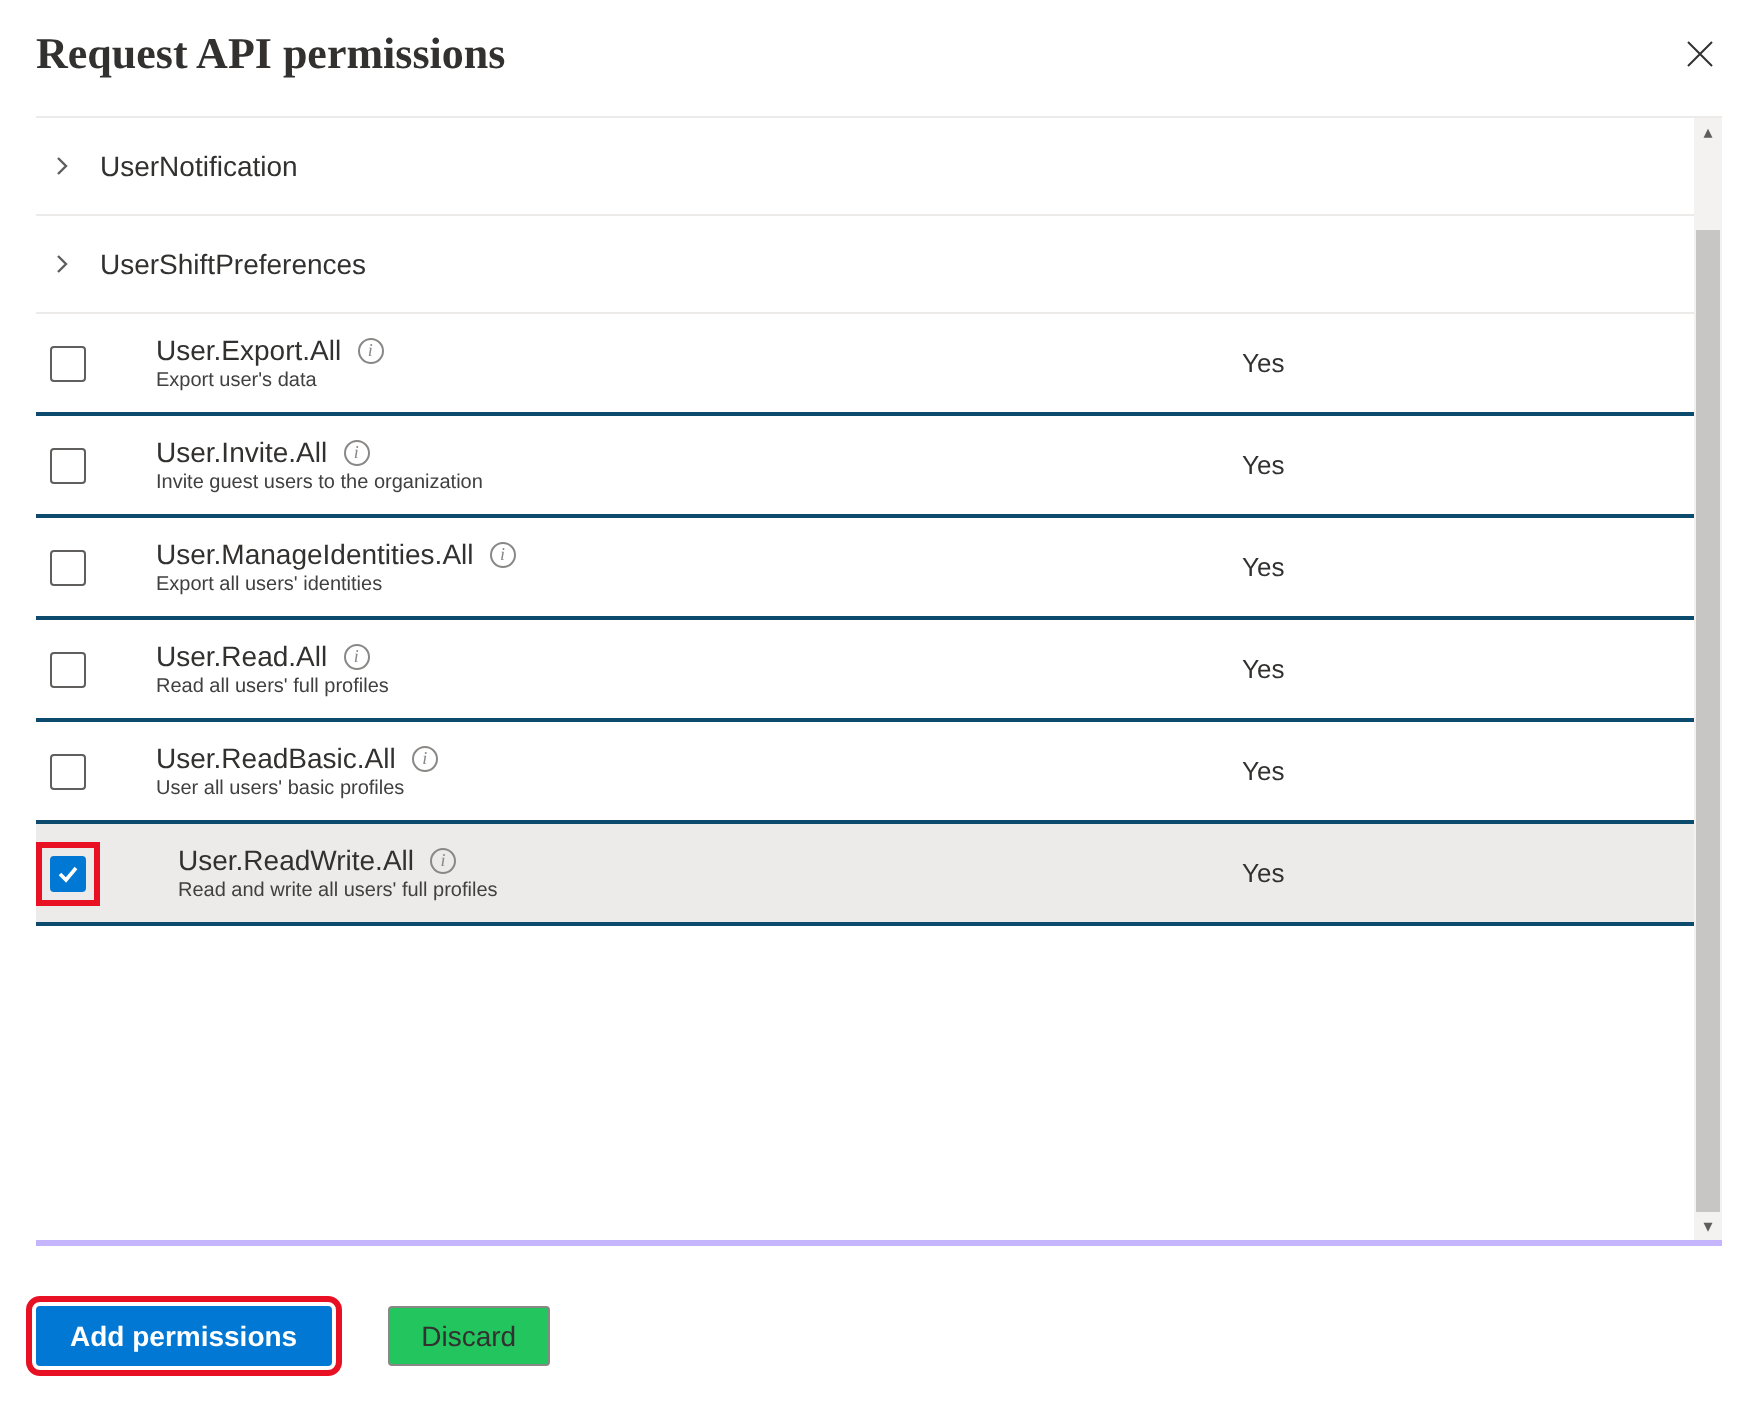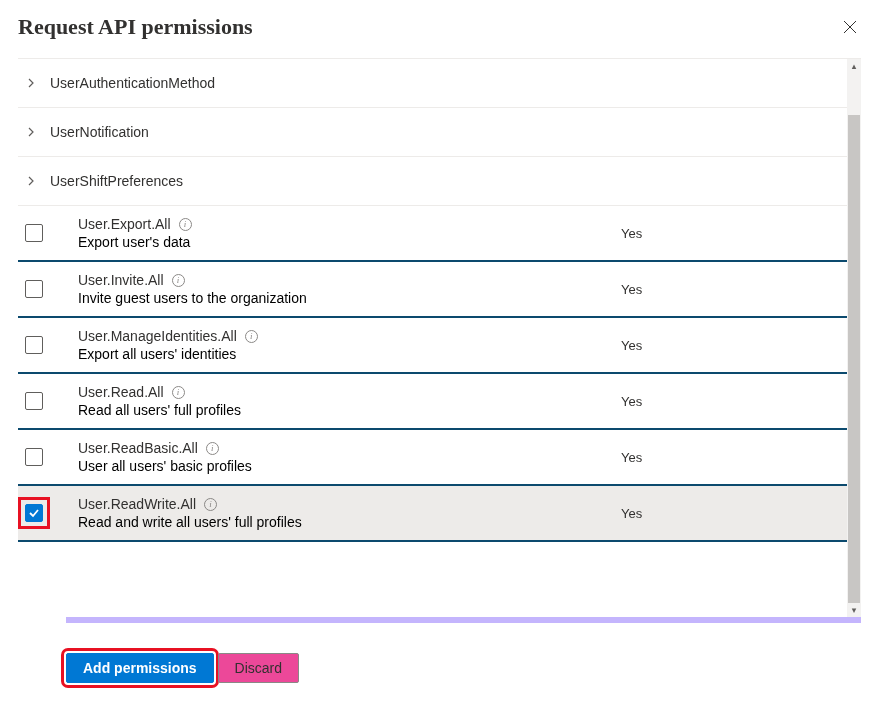--- a/index.html
+++ b/index.html
@@ -100,20 +100,21 @@
       color: #323130;
     }
     .perm-row {
       display: flex;
       align-items: center;
       padding: 10px 6px;
       border-bottom: 2px solid #0c4a6e;
     }
     .perm-row.selected {
       background: #edebe9;
+      gap: 11px;
     }
     .checkbox-wrap {
       width: 20px;
       height: 20px;
       margin-right: 34px;
       display: flex;
       align-items: center;
       justify-content: center;
       flex-shrink: 0;
     }
@@ -156,56 +157,55 @@
       border-radius: 50%;
       display: inline-flex;
       align-items: center;
       justify-content: center;
       font-size: 9px;
       color: #8a8886;
       font-style: italic;
       font-family: Georgia, serif;
     }
     .perm-desc {
-      color: #000000;
-      font-size: 14px;
+      color: #404040;
+      font-size: 10px;
       margin-top: 2px;
     }
     .admin-col {
       width: 220px;
       text-align: left;
       color: #323130;
       font-size: 13px;
     }
     .footer {
-      border-top: 6px solid #c4b5fd;
+      border-top: 3px solid #c4b5fd;
       padding: 30px 0 18px 0;
       display: flex;
-      gap: 4px;
-      margin-left: 48px;
+      gap: 28px;
     }
     .btn {
       padding: 6px 16px;
       font-size: 14px;
       border-radius: 2px;
       cursor: pointer;
       font-family: inherit;
     }
     .btn-primary {
       background: #0078d4;
       color: #fff;
       border: 1px solid #0078d4;
       font-weight: 600;
     }
     .btn-primary.highlighted {
       outline: 3px solid #e81123;
       outline-offset: 2px;
     }
     .btn-default {
-      background: #ec4899;
+      background: #22c55e;
       color: #323130;
       border: 1px solid #8a8886;
     }
     svg { display: block; }
   </style>
 </head>
 <body>
 
 <div class="panel">
   <div class="header">
@@ -213,28 +213,20 @@
     <span class="close-btn">
       <svg width="14" height="14" viewBox="0 0 14 14">
           <path d="M1 1 L13 13 M13 1 L1 13" stroke="#323130" stroke-width="1"></path>
         </svg>
     </span>
   </div>
 
   <div class="content-area">
     <div class="content-inner">
 
-      <div class="group-row">
-        <span class="chevron">
-          <svg width="10" height="10" viewBox="0 0 10 10">
-              <path d="M3 1 L7 5 L3 9" stroke="#605e5c" stroke-width="1.2" fill="none"></path>
-            </svg>
-        </span>
-        <span class="group-label">UserAuthenticationMethod</span>
-      </div>
 
       <div class="group-row">
         <span class="chevron">
           <svg width="10" height="10" viewBox="0 0 10 10">
               <path d="M3 1 L7 5 L3 9" stroke="#605e5c" stroke-width="1.2" fill="none"></path>
             </svg>
         </span>
         <span class="group-label">UserNotification</span>
       </div>
 

